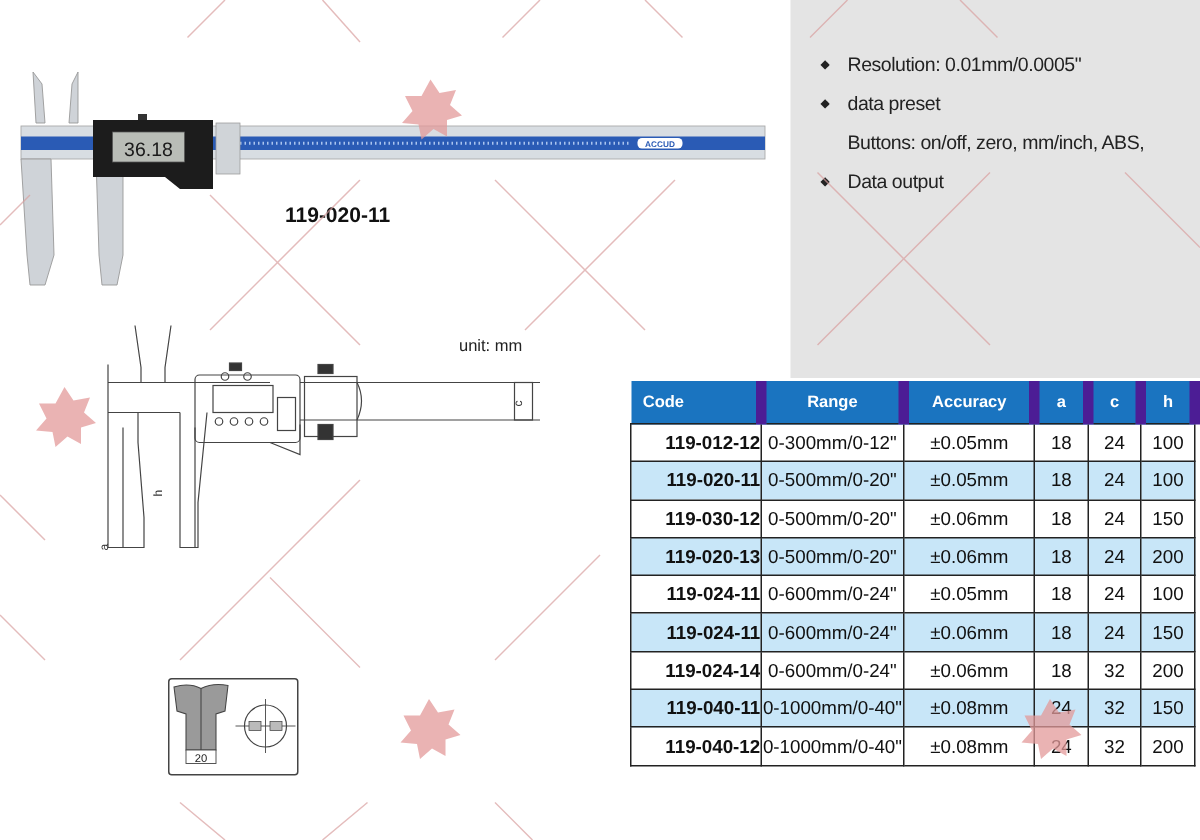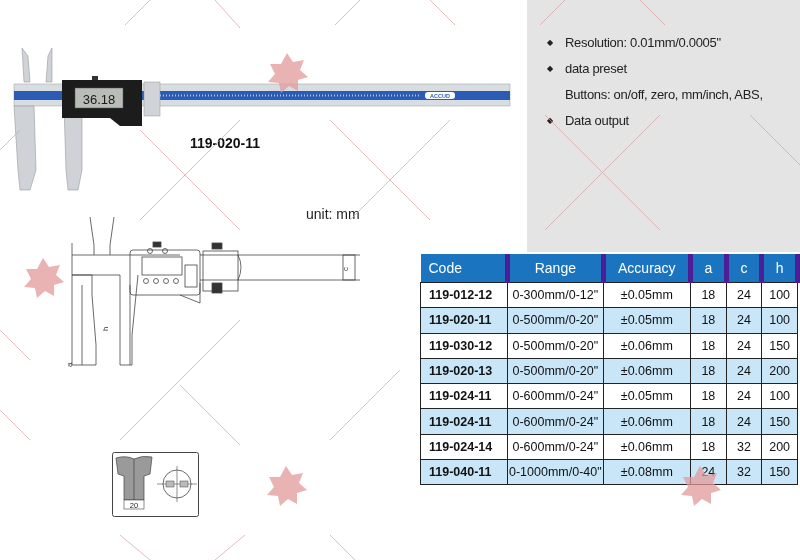--- a/index.html
+++ b/index.html
@@ -3,26 +3,26 @@
 <meta charset="utf-8">
 <style>
   html,body{margin:0;padding:0;}
   body{width:800px;height:560px;position:relative;overflow:hidden;background:#ffffff;font-family:"Liberation Sans",sans-serif;}
   .spec-panel{position:absolute;left:527px;top:0;width:273px;height:252px;background:#e4e4e4;}
   .spec-list{list-style:none;margin:0;padding:0;position:absolute;left:16px;top:30px;width:250px;}
   .spec-list li{position:relative;padding-left:22px;font-size:13px;color:#222;line-height:26px;letter-spacing:-0.3px;}
   .spec-list li::before{content:"\25C6";position:absolute;left:4px;top:0;font-size:8px;color:#222;}
   .watermark{position:absolute;inset:0;pointer-events:none;}
   .model-label{position:absolute;left:190px;top:135px;font-weight:bold;font-size:14px;color:#111;}
-  .unit-label{position:absolute;left:306px;top:206px;font-size:14px;color:#222;}
+  .unit-label{position:absolute;left:306px;top:225px;font-size:11px;color:#222;}
   .spec-table{position:absolute;left:420px;top:254px;width:380px;border-collapse:collapse;font-size:12.5px;}
-  .spec-table th{background:#1a74c0;color:#fff;font-weight:normal;font-size:14px;height:28px;border-right:5px solid #4c1d95;text-align:center;padding:0;}
+  .spec-table th{background:#1a74c0;color:#fff;font-weight:bold;font-size:11px;height:28px;border-right:7px solid #4c1d95;text-align:center;padding:0;}
   .spec-table th:first-child{text-align:left;padding-left:8px;}
   .spec-table td{height:24.3px;border:1px solid #222;text-align:center;padding:0;color:#111;}
-  .spec-table td:first-child{font-weight:bold;text-align:left;padding-left:8px;}
+  .spec-table td:first-child{font-weight:bold;text-align:right;padding-left:8px;}
   .spec-table tr.alt td{background:#c8e6f8;}
   .drawing{position:absolute;}
 </style>
 </head>
 <body>
 
 <div class="spec-panel">
   <ul class="spec-list">
     <li>Resolution: 0.01mm/0.0005"</li>
     <li style="padding-left:22px;">data preset</li>
@@ -172,20 +172,28 @@
         <td>32</td>
         <td>200</td>
       </tr>
       <tr class="alt">
         <td>119-040-11</td>
         <td>0-1000mm/0-40"</td>
         <td>±0.08mm</td>
         <td>24</td>
         <td>32</td>
         <td>150</td>
+      </tr>
+      <tr>
+        <td>119-040-12</td>
+        <td>0-1000mm/0-40"</td>
+        <td>±0.08mm</td>
+        <td>24</td>
+        <td>32</td>
+        <td>200</td>
       </tr>
     </tbody>
 </table>
 
 <svg class="watermark" width="800" height="560" viewBox="0 0 800 560">
   <g stroke="#d9a0a0" stroke-width="1" opacity="0.7">
     <line x1="125" y1="25" x2="150" y2="0"></line>
       <line x1="215" y1="0" x2="240" y2="28"></line>
     <line x1="335" y1="25" x2="360" y2="0"></line>
       <line x1="430" y1="0" x2="455" y2="25"></line>

